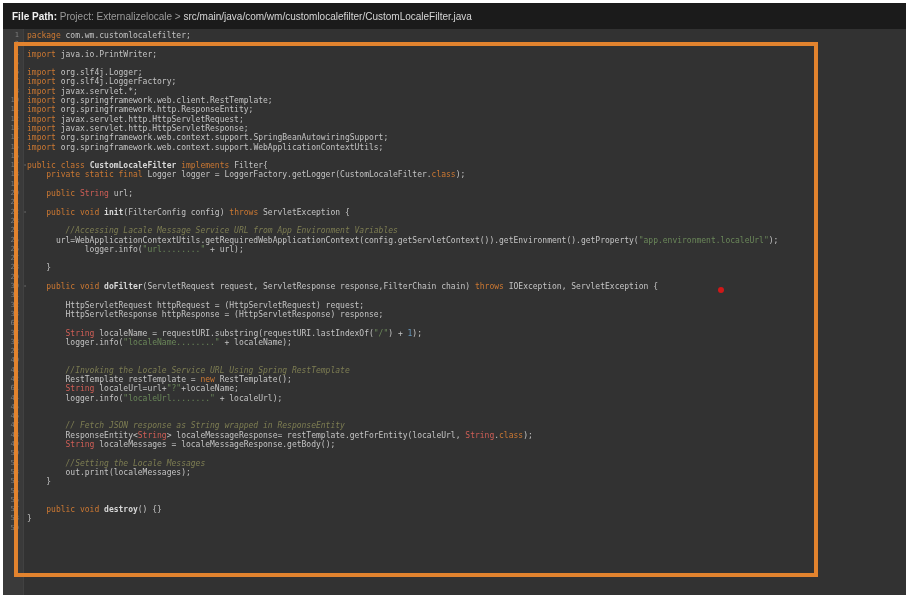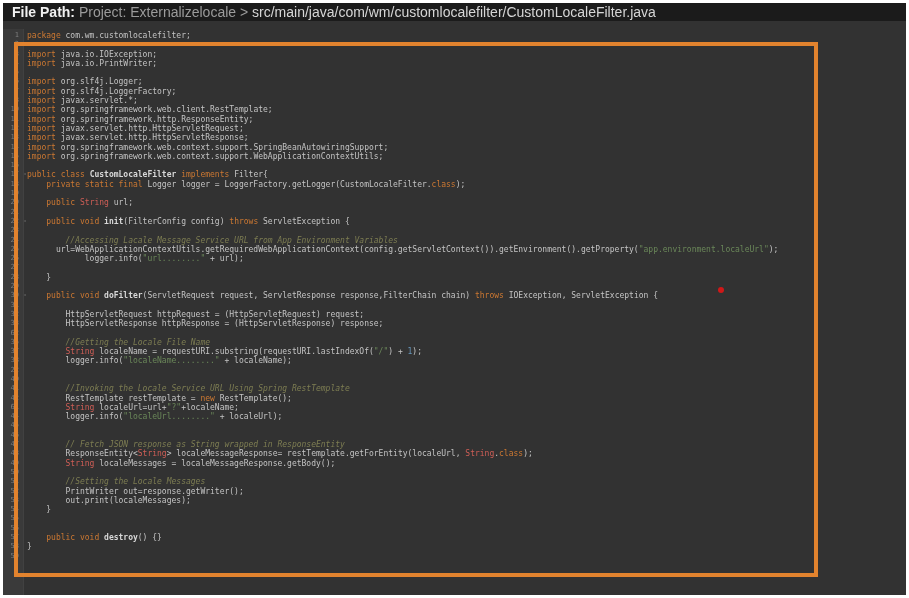--- a/index.html
+++ b/index.html
@@ -5,24 +5,24 @@
   html,body{margin:0;padding:0;}
   body{
     width:909px;height:598px;background:#ffffff;position:relative;
     font-family:"DejaVu Sans Mono",monospace;overflow:hidden;
   }
   #window{
     position:absolute;left:3px;top:3px;right:3px;bottom:3px;
     background:#323232;overflow:hidden;
   }
   #header{
-    position:absolute;left:0;top:0;right:0;height:18px;
+    position:absolute;left:0;top:0;right:0;height:26px;
     background:#1b1b1b;display:flex;align-items:center;
     padding-left:9px;box-sizing:border-box;
-    font-family:"Liberation Sans",sans-serif;font-size:14px;
+    font-family:"Liberation Sans",sans-serif;font-size:10px;
     white-space:pre;
   }
   #header .hlabel{color:#f0f0f0;font-weight:bold;}
   #header .hproject{color:#9b9b9b;}
   #header .hpath{color:#d6d6d6;}
   #gutter-strip{
     position:absolute;left:0;top:26px;bottom:0;width:20px;
     background:#3a3a3a;border-right:1px solid #414141;
   }
   #code-area{
@@ -68,21 +68,20 @@
     <span class="hlabel">File Path: </span>
     <span class="hproject">Project: Externalizelocale &gt; </span>
     <span class="hpath">src/main/java/com/wm/customlocalefilter/CustomLocaleFilter.java</span>
   </div>
 
   <div id="gutter-strip"></div>
 
   <div id="code-area">
       <div class="line"><span class="ln">1</span><span class="content"><span class="kw">package</span><span class="tx"> com.wm.customlocalefilter;</span></span></div>
       <div class="line"><span class="ln">2</span><span class="content"></span></div>
-      <div class="line"><span class="ln">3</span><span class="content"><span class="kw">import</span><span class="tx"> java.io.IOException;</span></span></div>
       <div class="line"><span class="ln">4</span><span class="content"><span class="kw">import</span><span class="tx"> java.io.PrintWriter;</span></span></div>
       <div class="line"><span class="ln">5</span><span class="content"></span></div>
       <div class="line"><span class="ln">6</span><span class="content"><span class="kw">import</span><span class="tx"> org.slf4j.Logger;</span></span></div>
       <div class="line"><span class="ln">7</span><span class="content"><span class="kw">import</span><span class="tx"> org.slf4j.LoggerFactory;</span></span></div>
       <div class="line"><span class="ln">8</span><span class="content"><span class="kw">import</span><span class="tx"> javax.servlet.*;</span></span></div>
       <div class="line"><span class="ln">10</span><span class="content"><span class="kw">import</span><span class="tx"> org.springframework.web.client.RestTemplate;</span></span></div>
       <div class="line"><span class="ln">11</span><span class="content"><span class="kw">import</span><span class="tx"> org.springframework.http.ResponseEntity;</span></span></div>
       <div class="line"><span class="ln">12</span><span class="content"><span class="kw">import</span><span class="tx"> javax.servlet.http.HttpServletRequest;</span></span></div>
       <div class="line"><span class="ln">13</span><span class="content"><span class="kw">import</span><span class="tx"> javax.servlet.http.HttpServletResponse;</span></span></div>
       <div class="line"><span class="ln">14</span><span class="content"><span class="kw">import</span><span class="tx"> org.springframework.web.context.support.SpringBeanAutowiringSupport;</span></span></div>
@@ -99,37 +98,35 @@
       <div class="line"><span class="ln">25</span><span class="content"><span class="tx">      url=WebApplicationContextUtils.getRequiredWebApplicationContext(config.getServletContext()).getEnvironment().getProperty(</span><span class="st">"app.environment.localeUrl"</span><span class="tx">);</span></span></div>
       <div class="line"><span class="ln">26</span><span class="content"><span class="tx">            logger.info(</span><span class="st">"url........"</span><span class="tx"> + url);</span></span></div>
       <div class="line"><span class="ln">27</span><span class="content"></span></div>
       <div class="line"><span class="ln">28</span><span class="content"><span class="tx">    }</span></span></div>
       <div class="line"><span class="ln">29</span><span class="content"></span></div>
       <div class="line"><span class="ln">30</span><span class="fold">-</span><span class="content"><span class="tx">    </span><span class="kw">public void</span><span class="tx"> </span><span class="dc">doFilter</span><span class="tx">(ServletRequest request, ServletResponse response,FilterChain chain) </span><span class="kw">throws</span><span class="tx"> IOException, ServletException {</span></span></div>
       <div class="line"><span class="ln">31</span><span class="content"></span></div>
       <div class="line"><span class="ln">32</span><span class="content"><span class="tx">        HttpServletRequest httpRequest = (HttpServletRequest) request;</span></span></div>
       <div class="line"><span class="ln">33</span><span class="content"><span class="tx">        HttpServletResponse httpResponse = (HttpServletResponse) response;</span></span></div>
       <div class="line"><span class="ln">62</span><span class="content"></span></div>
-      <div class="line"><span class="ln">35</span><span class="content"><span class="tx">        </span><span class="cm">//Getting the Locale File Name</span></span></div>
       <div class="line"><span class="ln">37</span><span class="content"><span class="tx">        </span><span class="ty">String</span><span class="tx"> localeName = requestURI.substring(requestURI.lastIndexOf(</span><span class="st">"/"</span><span class="tx">) + </span><span class="nu">1</span><span class="tx">);</span></span></div>
       <div class="line"><span class="ln">38</span><span class="content"><span class="tx">        logger.info(</span><span class="st">"localeName........"</span><span class="tx"> + localeName);</span></span></div>
       <div class="line"><span class="ln">22</span><span class="content"></span></div>
       <div class="line"><span class="ln">40</span><span class="content"></span></div>
       <div class="line"><span class="ln">41</span><span class="content"><span class="tx">        </span><span class="cm">//Invoking the Locale Service URL Using Spring RestTemplate</span></span></div>
       <div class="line"><span class="ln">42</span><span class="content"><span class="tx">        RestTemplate restTemplate = </span><span class="kw">new</span><span class="tx"> RestTemplate();</span></span></div>
       <div class="line"><span class="ln">61</span><span class="content"><span class="tx">        </span><span class="ty">String</span><span class="tx"> localeUrl=url+</span><span class="st">"?"</span><span class="tx">+localeName;</span></span></div>
       <div class="line"><span class="ln">44</span><span class="content"><span class="tx">        logger.info(</span><span class="st">"localeUrl........"</span><span class="tx"> + localeUrl);</span></span></div>
       <div class="line"><span class="ln">45</span><span class="content"></span></div>
       <div class="line"><span class="ln">46</span><span class="content"></span></div>
       <div class="line"><span class="ln">47</span><span class="content"><span class="tx">        </span><span class="cm">// Fetch JSON response as String wrapped in ResponseEntity</span></span></div>
       <div class="line"><span class="ln">48</span><span class="content"><span class="tx">        ResponseEntity&lt;</span><span class="ty">String</span><span class="tx">&gt; localeMessageResponse= restTemplate.getForEntity(localeUrl, </span><span class="ty">String</span><span class="tx">.</span><span class="kw">class</span><span class="tx">);</span></span></div>
       <div class="line"><span class="ln">49</span><span class="content"><span class="tx">        </span><span class="ty">String</span><span class="tx"> localeMessages = localeMessageResponse.getBody();</span></span></div>
       <div class="line"><span class="ln">50</span><span class="content"></span></div>
       <div class="line"><span class="ln">51</span><span class="content"><span class="tx">        </span><span class="cm">//Setting the Locale Messages</span></span></div>
-      <div class="line"><span class="ln">52</span><span class="content"><span class="tx">        PrintWriter out=response.getWriter();</span></span></div>
       <div class="line"><span class="ln">53</span><span class="content"><span class="tx">        out.print(localeMessages);</span></span></div>
       <div class="line"><span class="ln">54</span><span class="content"><span class="tx">    }</span></span></div>
       <div class="line"><span class="ln">55</span><span class="content"></span></div>
       <div class="line"><span class="ln">56</span><span class="content"></span></div>
       <div class="line"><span class="ln">57</span><span class="content"><span class="tx">    </span><span class="kw">public void</span><span class="tx"> </span><span class="dc">destroy</span><span class="tx">() {}</span></span></div>
       <div class="line"><span class="ln">58</span><span class="content"><span class="tx">}</span></span></div>
       <div class="line"><span class="ln">59</span><span class="content"></span></div>
     </div>
 
   <div id="highlight-box" style="left: 11px; top: 39px; width: 804px; height: 535px; border-color: rgb(226, 131, 46);"></div>

